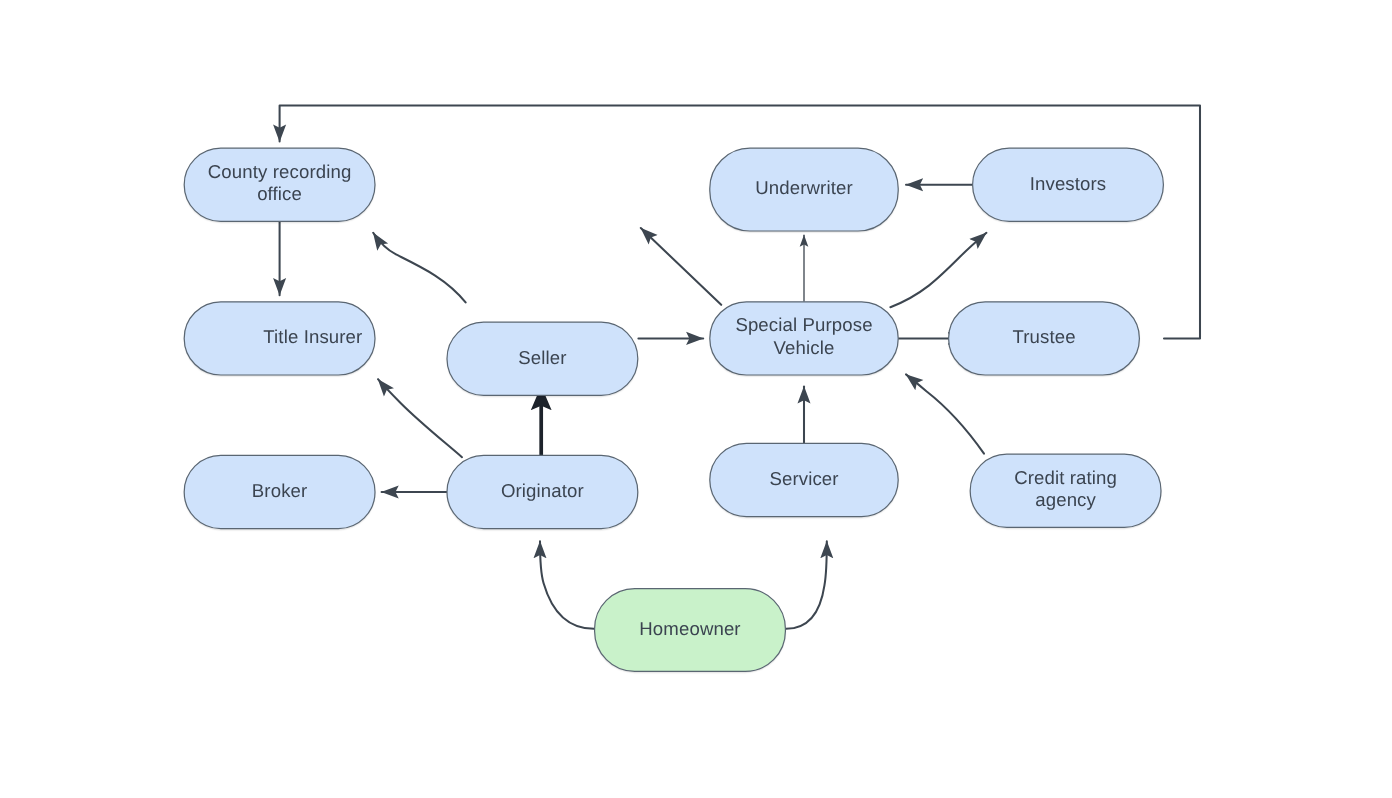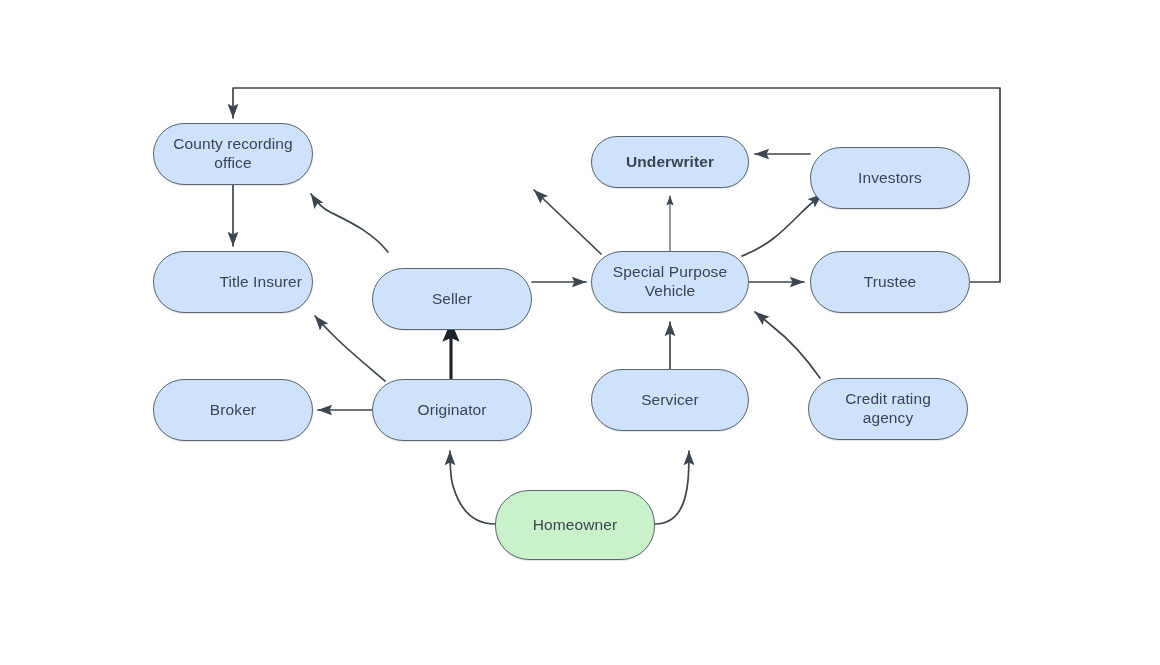--- a/index.html
+++ b/index.html
@@ -103,42 +103,42 @@
       <path d="M655,524 C676,524 684,508 687,488 C689,477 689,462 689,451" marker-end="url(#arw)"></path>
     </g>
   </svg>
 
   <div class="node blue" style="left:153px; top:123px; width:160px; height:62px;">
     <span class="node-label">County recording
 office</span>
   </div>
 
 
-  <div class="node blue" style="left:591px; top:136px; width:158px; height:52px;font-weight:bold;">
+  <div class="node blue" style="left:591px; top:123px; width:158px; height:70px;">
     <span class="node-label">Underwriter</span>
   </div>
 
-  <div class="node blue" style="left:810px; top:123px; width:160px; height:62px;margin-top:24px;">
+  <div class="node blue" style="left:810px; top:123px; width:160px; height:62px;">
     <span class="node-label">Investors</span>
   </div>
 
   <div class="node blue" style="left:153px; top:251px; width:160px; height:62px;justify-content:flex-end;">
     <span class="node-label">Title Insurer</span>
   </div>
 
   <div class="node blue" style="left:372px; top:251px; width:160px; height:62px;margin-top:17px;">
     <span class="node-label">Seller</span>
   </div>
 
   <div class="node blue" style="left:591px; top:251px; width:158px; height:62px;">
     <span class="node-label">Special Purpose
 Vehicle</span>
   </div>
 
-  <div class="node blue" style="left:810px; top:251px; width:160px; height:62px;justify-content:center;">
+  <div class="node blue" style="left:790px; top:251px; width:160px; height:62px;justify-content:center;">
     <span class="node-label">Trustee</span>
   </div>
 
   <div class="node blue" style="left:153px; top:379px; width:160px; height:62px;">
     <span class="node-label">Broker</span>
   </div>
 
   <div class="node blue" style="left:372px; top:379px; width:160px; height:62px;">
     <span class="node-label">Originator</span>
   </div>

